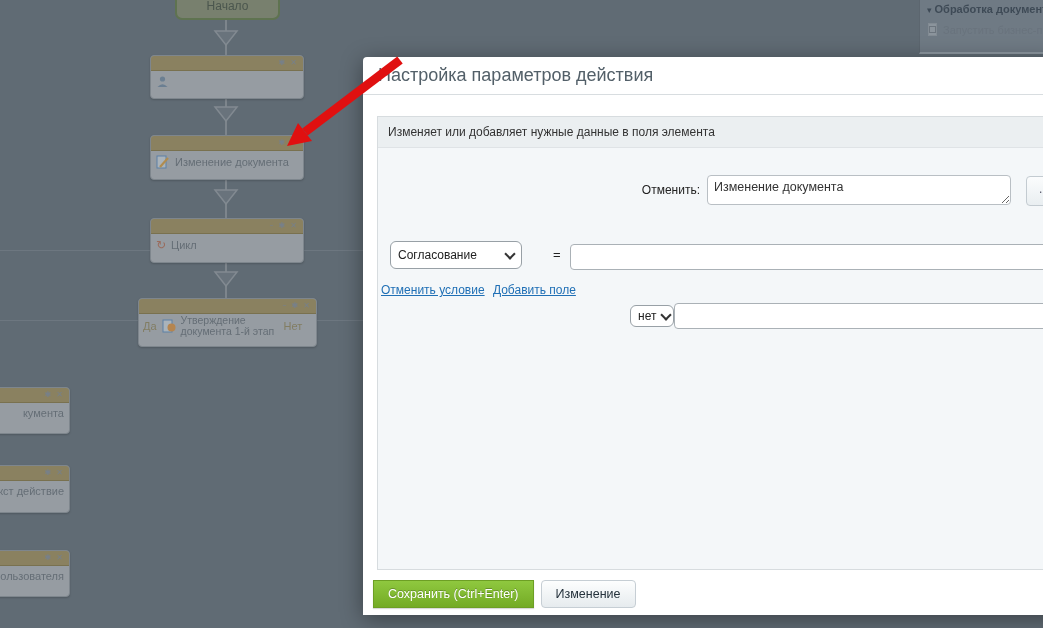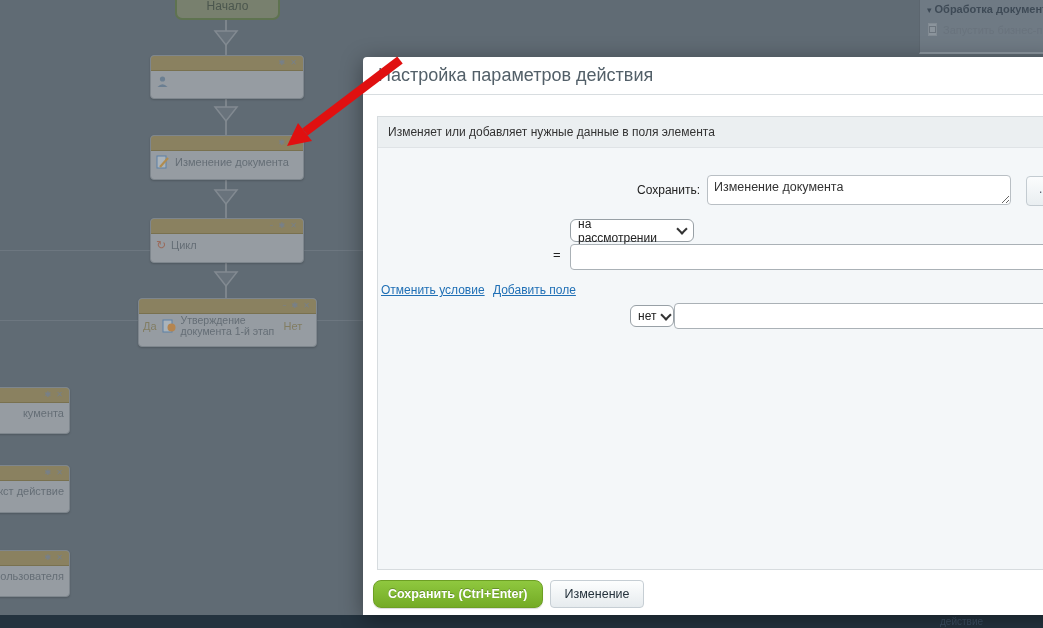--- a/index.html
+++ b/index.html
@@ -65,22 +65,22 @@
         transform:rotate(45deg);margin:-3px 0 0 6px;flex:0 0 auto;}
 
   .eq{position:absolute;left:190px;top:190px;font-size:13px;color:#222;}
   input.bigfield{position:absolute;border:1px solid #aab1b6;border-radius:4px;background:#fff;
         font-family:inherit;font-size:12.5px;padding:0 6px;}
 
   .links{position:absolute;left:18px;top:226px;font-size:12px;}
   .links a{color:#1f6fb5;text-decoration:underline;margin-right:5px;cursor:pointer;}
 
   .footer-btns{position:absolute;left:10px;top:523px;display:flex;gap:7px;}
-  button.save{background:linear-gradient(#8fc83f,#74ab25);border:1px solid #6d9f24;border-radius:8px;
-        color:#fff;font-weight:bold;font-size:12.5px;padding:4px 14px;cursor:pointer;
+  button.save{background:linear-gradient(#8fc83f,#74ab25);border:1px solid #6d9f24;border-radius:0;
+        color:#fff;font-weight:normal;font-size:12.5px;padding:4px 14px;cursor:pointer;
         text-shadow:0 -1px 0 rgba(0,0,0,.25);box-shadow:0 1px 1px rgba(0,0,0,.15);}
   button.cancel{background:linear-gradient(#fdfefe,#e6ebee);border:1px solid #c6ced4;border-radius:4px;
         color:#25323c;font-size:12.5px;padding:6px 14px;cursor:pointer;}
 
   #arrow-svg{position:absolute;left:0;top:0;z-index:40;pointer-events:none;}
 </style>
 </head>
 <body>
 
 <div id="canvas">
@@ -188,43 +188,40 @@
       <span class="tri">▾</span><span>Обработка документ</span>
     </div>
     <div class="rp-item">
       <span class="run-ico">
           <i></i>
         </span>
       <span>Запустить бизнес-про</span>
     </div>
   </div>
 
-  <div id="bottom-bar">
-    <span>действие</span>
-  </div>
 </div>
 
 <div id="modal">
   <div class="titlebar">
     <h1>Настройка параметров действия</h1>
   </div>
 
   <div class="panel">
     <div class="desc">Изменяет или добавляет нужные данные в поля элемента</div>
   </div>
 
-  <span class="flabel" style="left:180px;top:126px;width:157px;">Сохранить:</span>
+  <span class="flabel" style="left:180px;top:126px;width:157px;">Отменить:</span>
   <textarea class="title-ta" style="">Изменение документа</textarea>
   <div class="more-btn">...</div>
 
+  <div class="selectbox" style="left:27px;top:184px;width:116px;height:26px;">
+    <span>Согласование</span>
+    <span class="chev"></span>
+  </div>
   <span class="eq">=</span>
-  <div class="selectbox" style="left:207px;top:162px;width:108px;height:21px;">
-    <span>на рассмотрении</span>
-    <span class="chev"></span>
-  </div>
   <input class="bigfield" style="left: 207px; top: 187px; width: 488px; height: 24px;" value="">
 
   <div class="links">
     <a>Отменить условие</a>
     <a>Добавить поле</a>
   </div>
 
   <div class="selectbox" style="left:267px;top:248px;width:28px;height:20px;">
     <span>нет</span>
     <span class="chev"></span>

